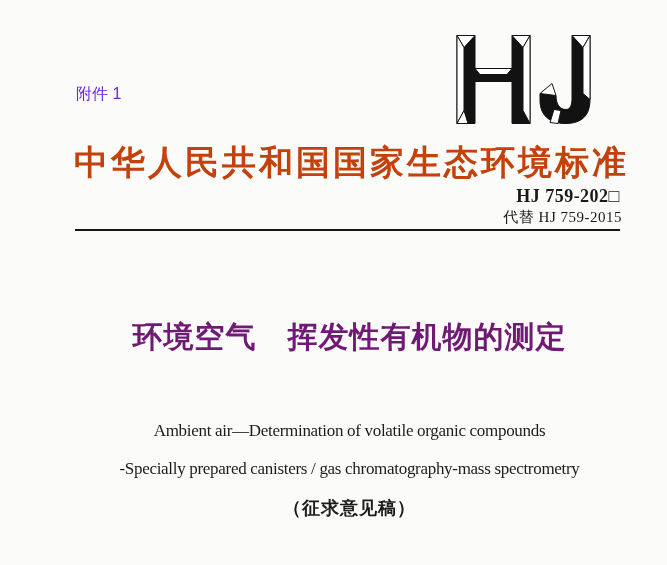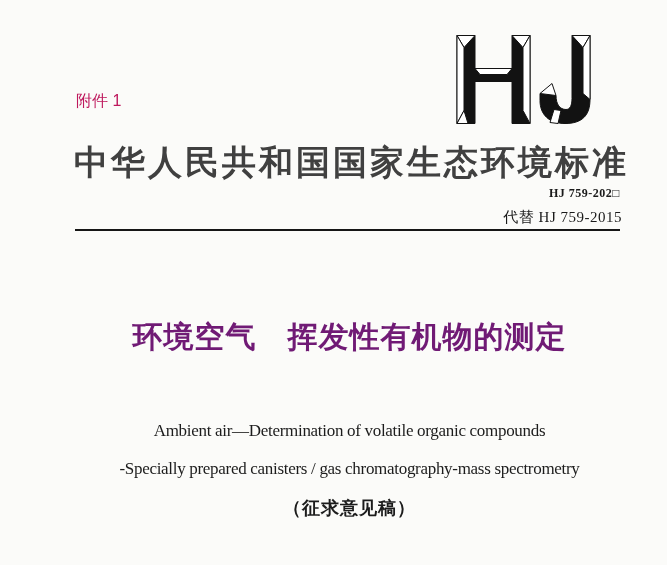--- a/index.html
+++ b/index.html
@@ -2,36 +2,36 @@
 <html><head>
 <meta charset="utf-8">
 <style>
   html,body{margin:0;padding:0;background:#e9e9e7;}
   .page{
     position:relative;width:667px;height:565px;margin:0 auto;
     background:#fbfbf9;color:#1a1a1a;overflow:hidden;
     font-family:"Liberation Serif", serif;
   }
   .attachment{
-    position:absolute;left:76px;top:91px;
+    position:absolute;left:76px;top:84px;
     font-family:"Liberation Sans", sans-serif;
-    font-size:16px;color:#be185d;
+    font-size:16px;color:#6d28d9;
   }
   .logo{position:absolute;left:455px;top:33px;width:137px;height:94px;}
   .logo svg{display:block;width:100%;height:100%;}
   .sr{position:absolute;width:1px;height:1px;overflow:hidden;clip:rect(0 0 0 0);white-space:nowrap;}
   .heading{
     position:absolute;left:74px;top:140px;margin:0;
     font-family:"Liberation Serif", serif;
     font-size:34px;font-weight:bold;letter-spacing:3px;
-    white-space:nowrap;color:#404040;
+    white-space:nowrap;color:#c2410c;
   }
   .std-num{
     position:absolute;right:47px;top:186px;
-    font-size:12px;font-weight:bold;letter-spacing:0.5px;
+    font-size:18px;font-weight:bold;letter-spacing:0.5px;
   }
   .replaces{
     position:absolute;right:45px;top:208px;
     font-size:15px;letter-spacing:0.5px;
   }
   .rule{
     position:absolute;left:75px;top:229px;width:545px;height:2px;
     background:#161616;
   }
   .centered{position:absolute;left:32px;right:0;text-align:center;}

